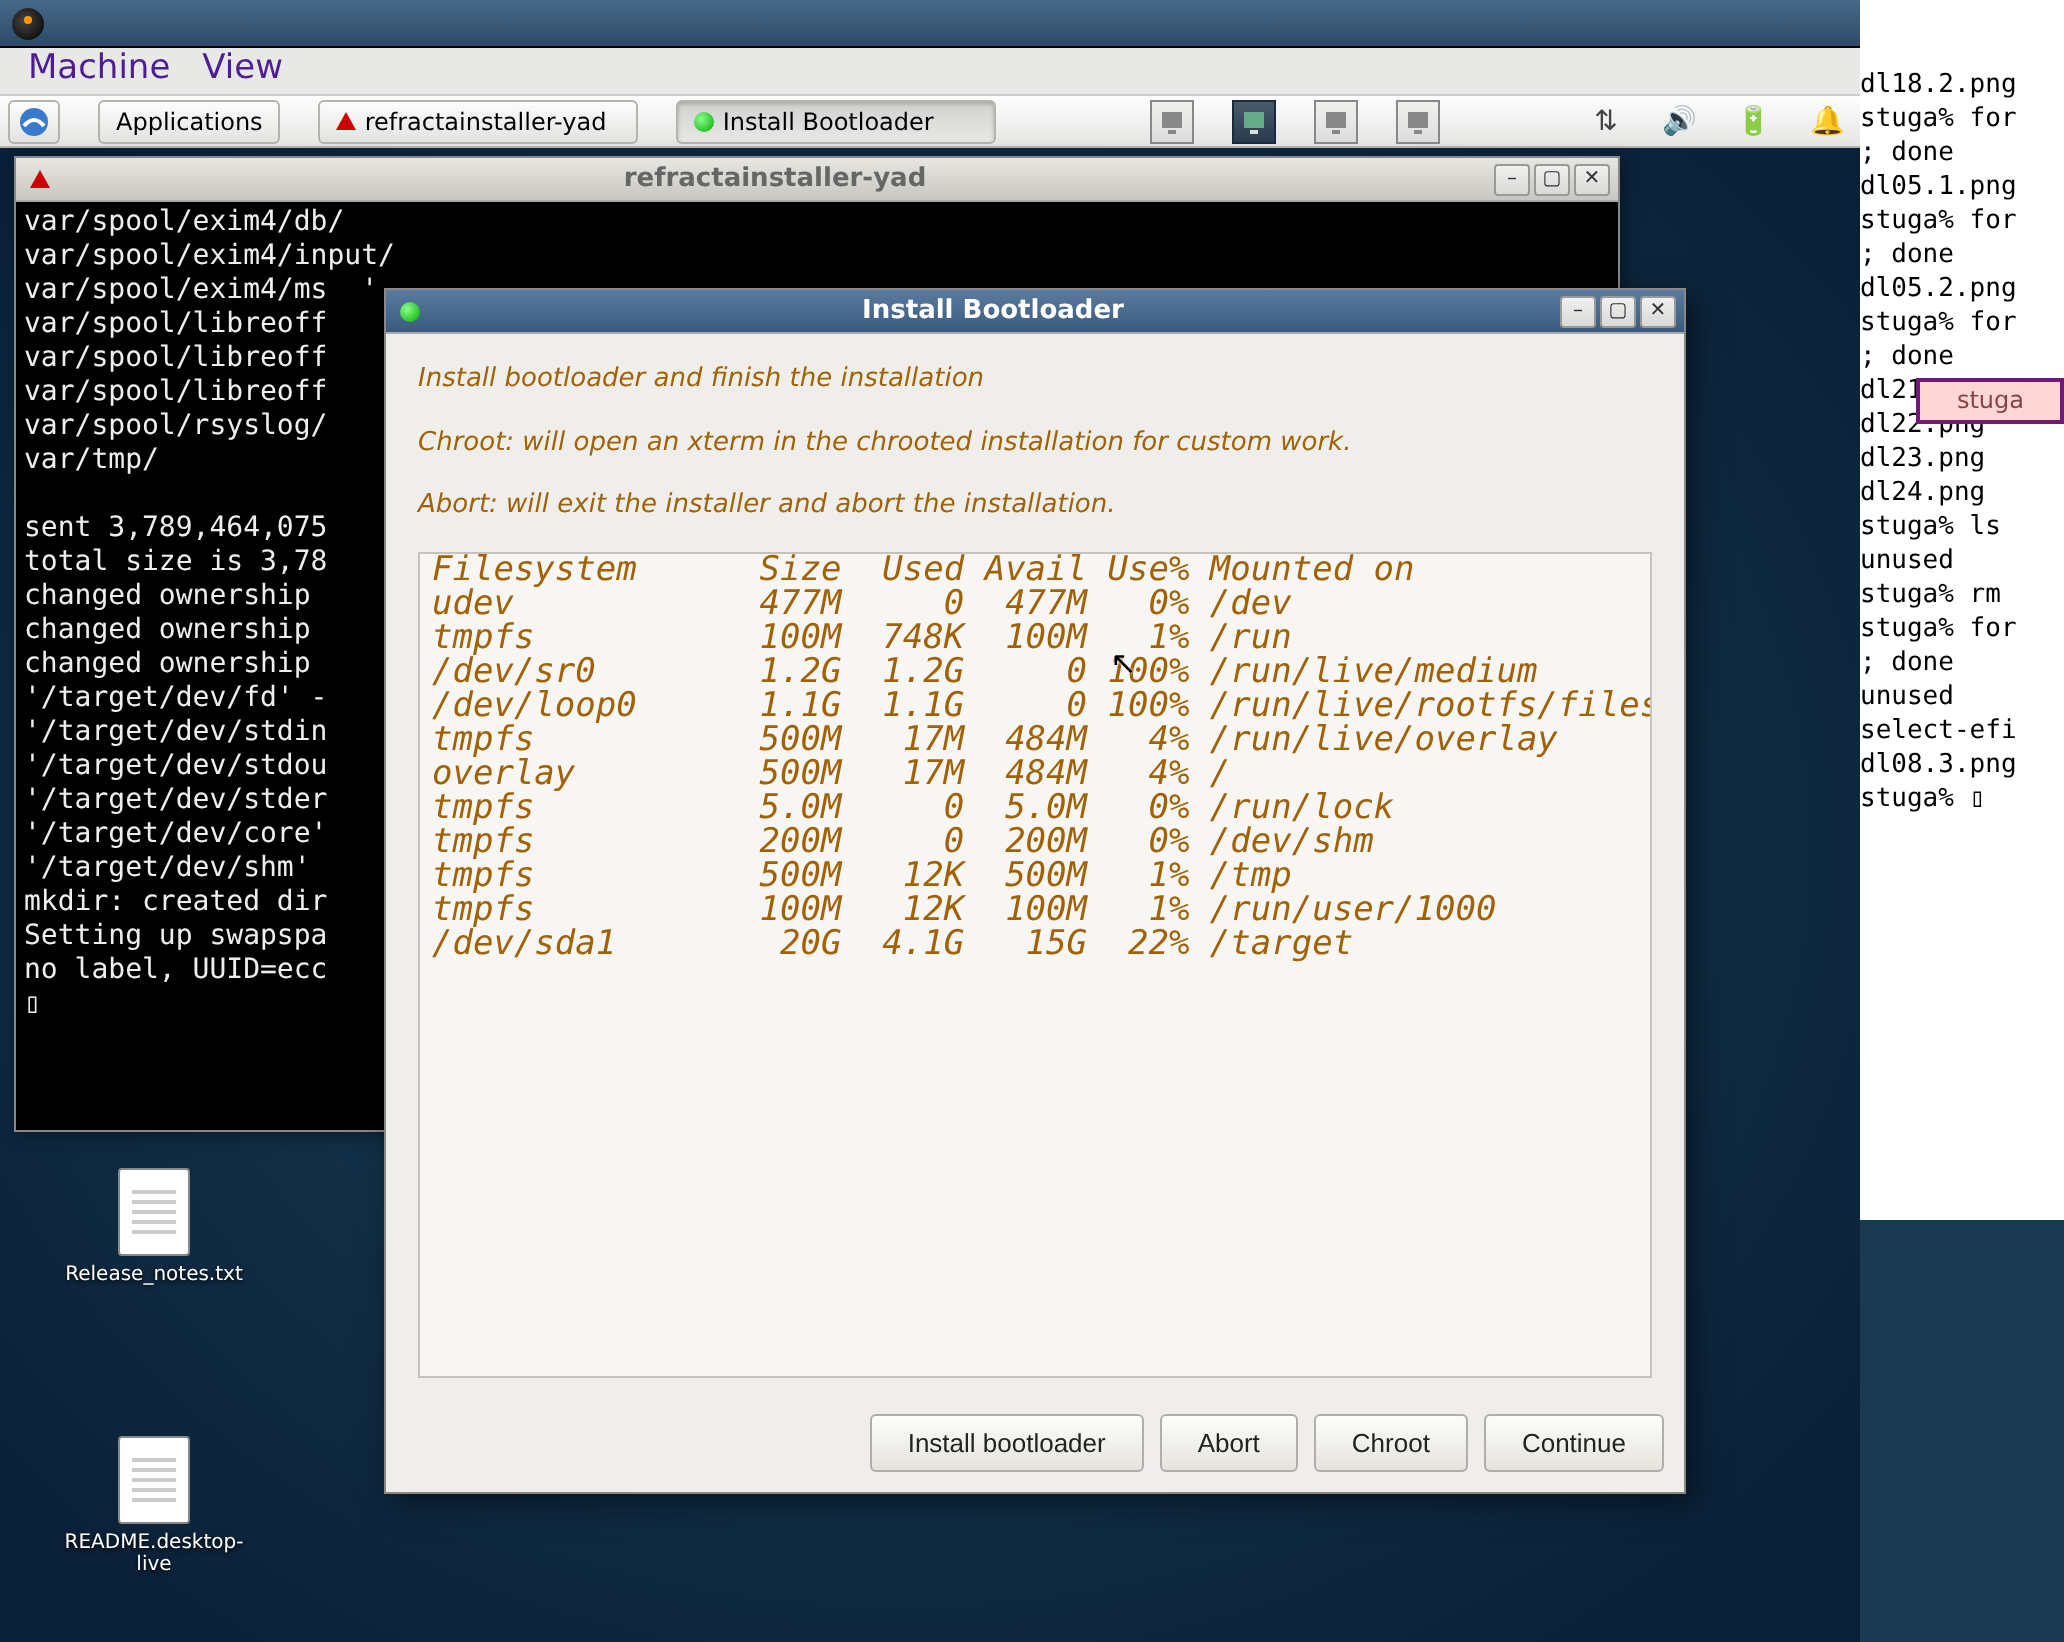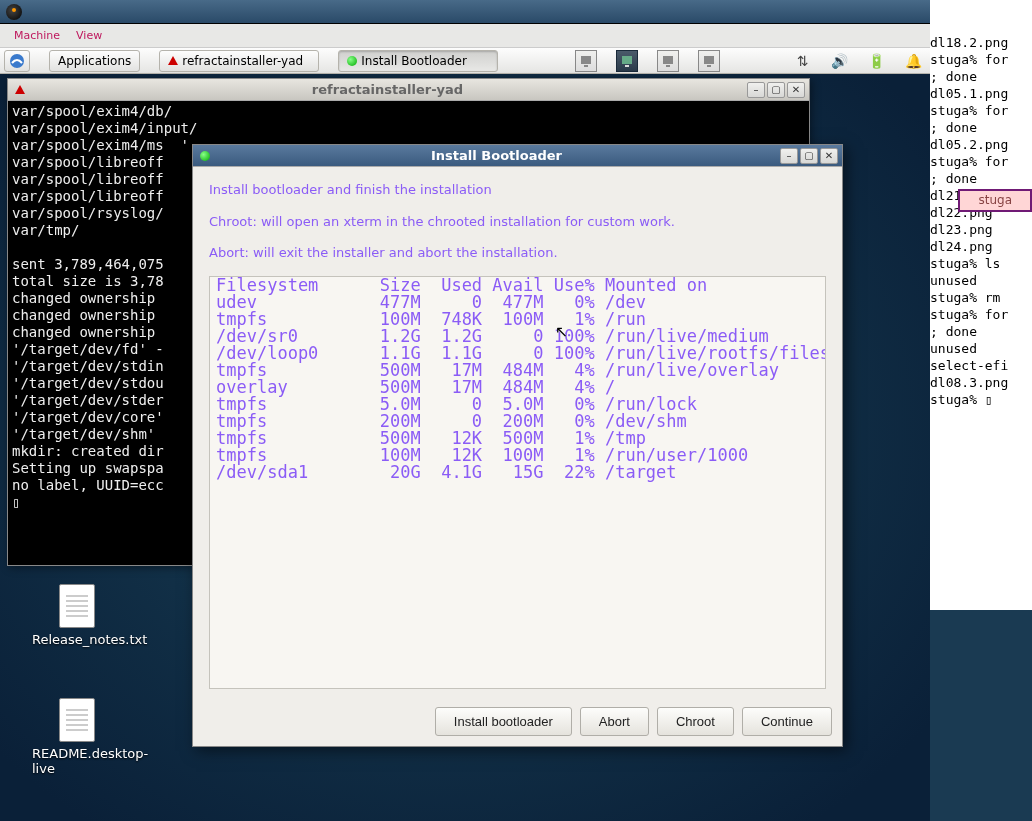--- a/index.html
+++ b/index.html
@@ -42,25 +42,25 @@
       width: 4px; height: 4px;
       background: #f90;
       border-radius: 50%;
     }
     .qemu-titlebar .title { flex: 1; text-align: right; font-weight: bold; font-size: 18px; }
     
     .qemu-menubar {
       height: 24px;
       background: #e8e8e6;
       display: flex;
-      align-items: center;
+      align-items: flex-start;
       gap: 16px;
       padding: 0 14px;
-      color: #be185d;
-      font-size: 11px;
+      color: #4c1d95;
+      font-size: 17px;
       border-bottom: 1px solid #ccc;
     }
     
     
     .vm-panel {
       height: 26px;
       background: linear-gradient(to bottom, #fdfdfd, #e5e5e3);
       border-bottom: 1px solid #b5b3ac;
       display: flex;
       align-items: center;
@@ -113,22 +113,23 @@
       top: 74px; left: 0;
       width: 930px;
       height: 747px;
       background: radial-gradient(ellipse 600px 500px at 450px 350px, #2a5878 0%, #123148 50%, #0a2038 100%);
     }
     
     
     .desktop-icon {
       position: absolute;
       width: 90px;
+      text-align: center;
       color: #fff;
-      font-size: 13px;
+      font-size: 10px;
       text-shadow: 0 1px 2px #000;
     }
     .desktop-icon .file-glyph {
       width: 36px; height: 44px;
       margin: 0 auto 4px;
       background: #fff;
       border: 1px solid #888;
       border-radius: 2px;
       position: relative;
     }
@@ -200,22 +201,23 @@
       position: absolute;
       top: 144px; left: 192px;
       width: 651px;
       background: #f0eeea;
       border: 1px solid #888;
       box-shadow: 4px 4px 14px rgba(0,0,0,0.5);
     }
     .dialog-body {
       padding: 14px 16px 10px;
       font-size: 13px;
-      color: #8b5cf6;
+      color: #a16207;
       line-height: 1.35;
+      font-style: italic;
     }
     .dialog-body p { margin-bottom: 14px; }
     .dialog-listing {
       background: #f8f6f2;
       border: 1px solid #c5c3bc;
       font-family: "DejaVu Sans Mono", monospace;
       font-size: 17px;
       line-height: 17px;
       padding: 0 6px;
       white-space: pre;
@@ -349,21 +351,21 @@
     <span class="tray-icon">🔋</span>
     <span class="tray-icon">🔔</span>
     <span class="panel-clock">Thu 14 Oct,</span>
   </div>
 
   <div class="vm-desktop">
     <div class="desktop-icon" style="top:510px;left:32px">
       <div class="file-glyph"></div>
       <div>Release_notes.txt</div>
     </div>
-    <div class="desktop-icon" style="top:624px;left:32px">
+    <div class="desktop-icon" style="top:644px;left:32px">
       <div class="file-glyph"></div>
       <div>README.desktop-live</div>
     </div>
   </div>
 
   <div class="term-window">
     <div class="win-titlebar">
       <span class="logo">
           <span class="tri-icon"></span>
         </span>

